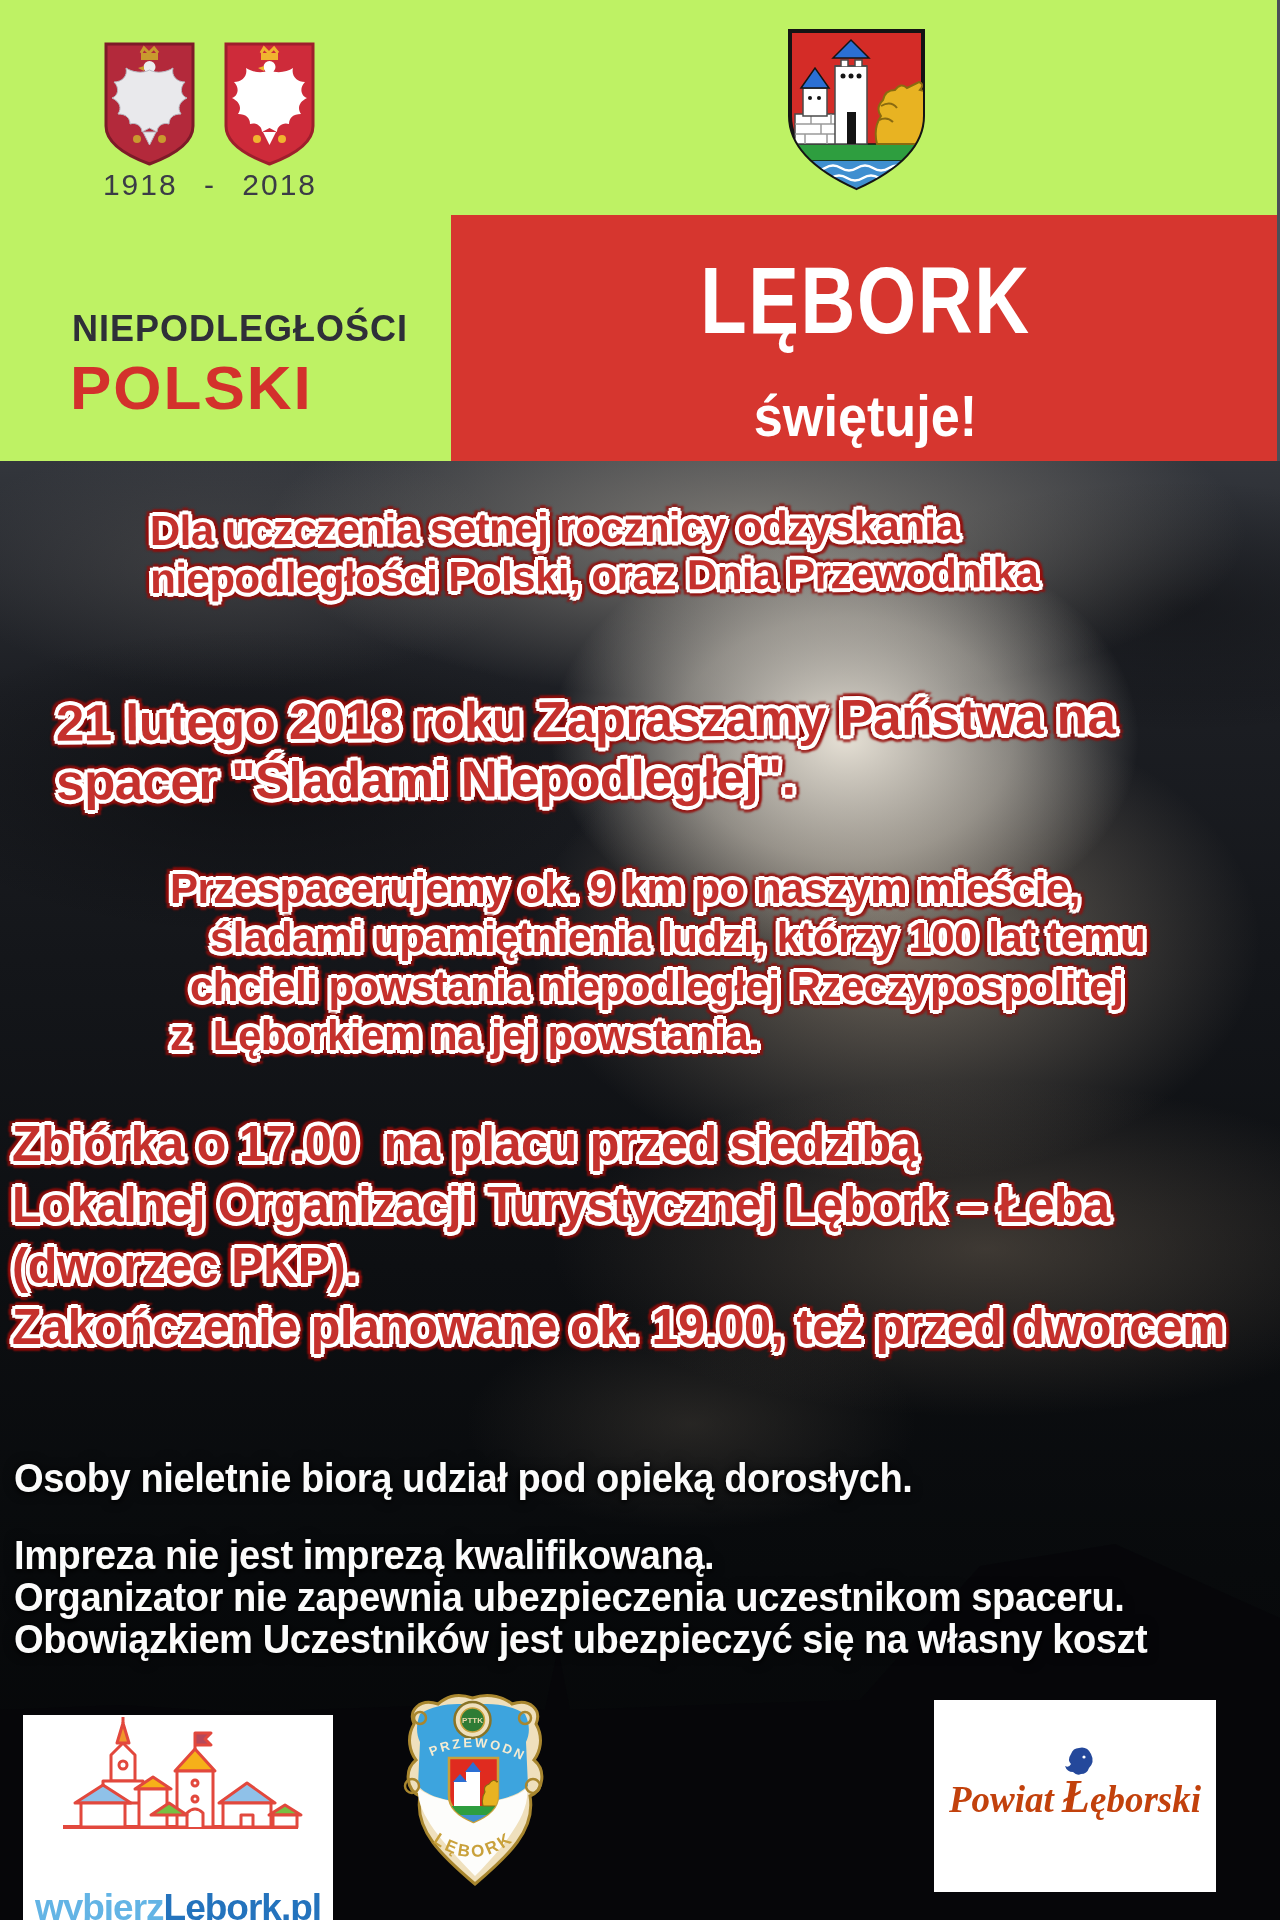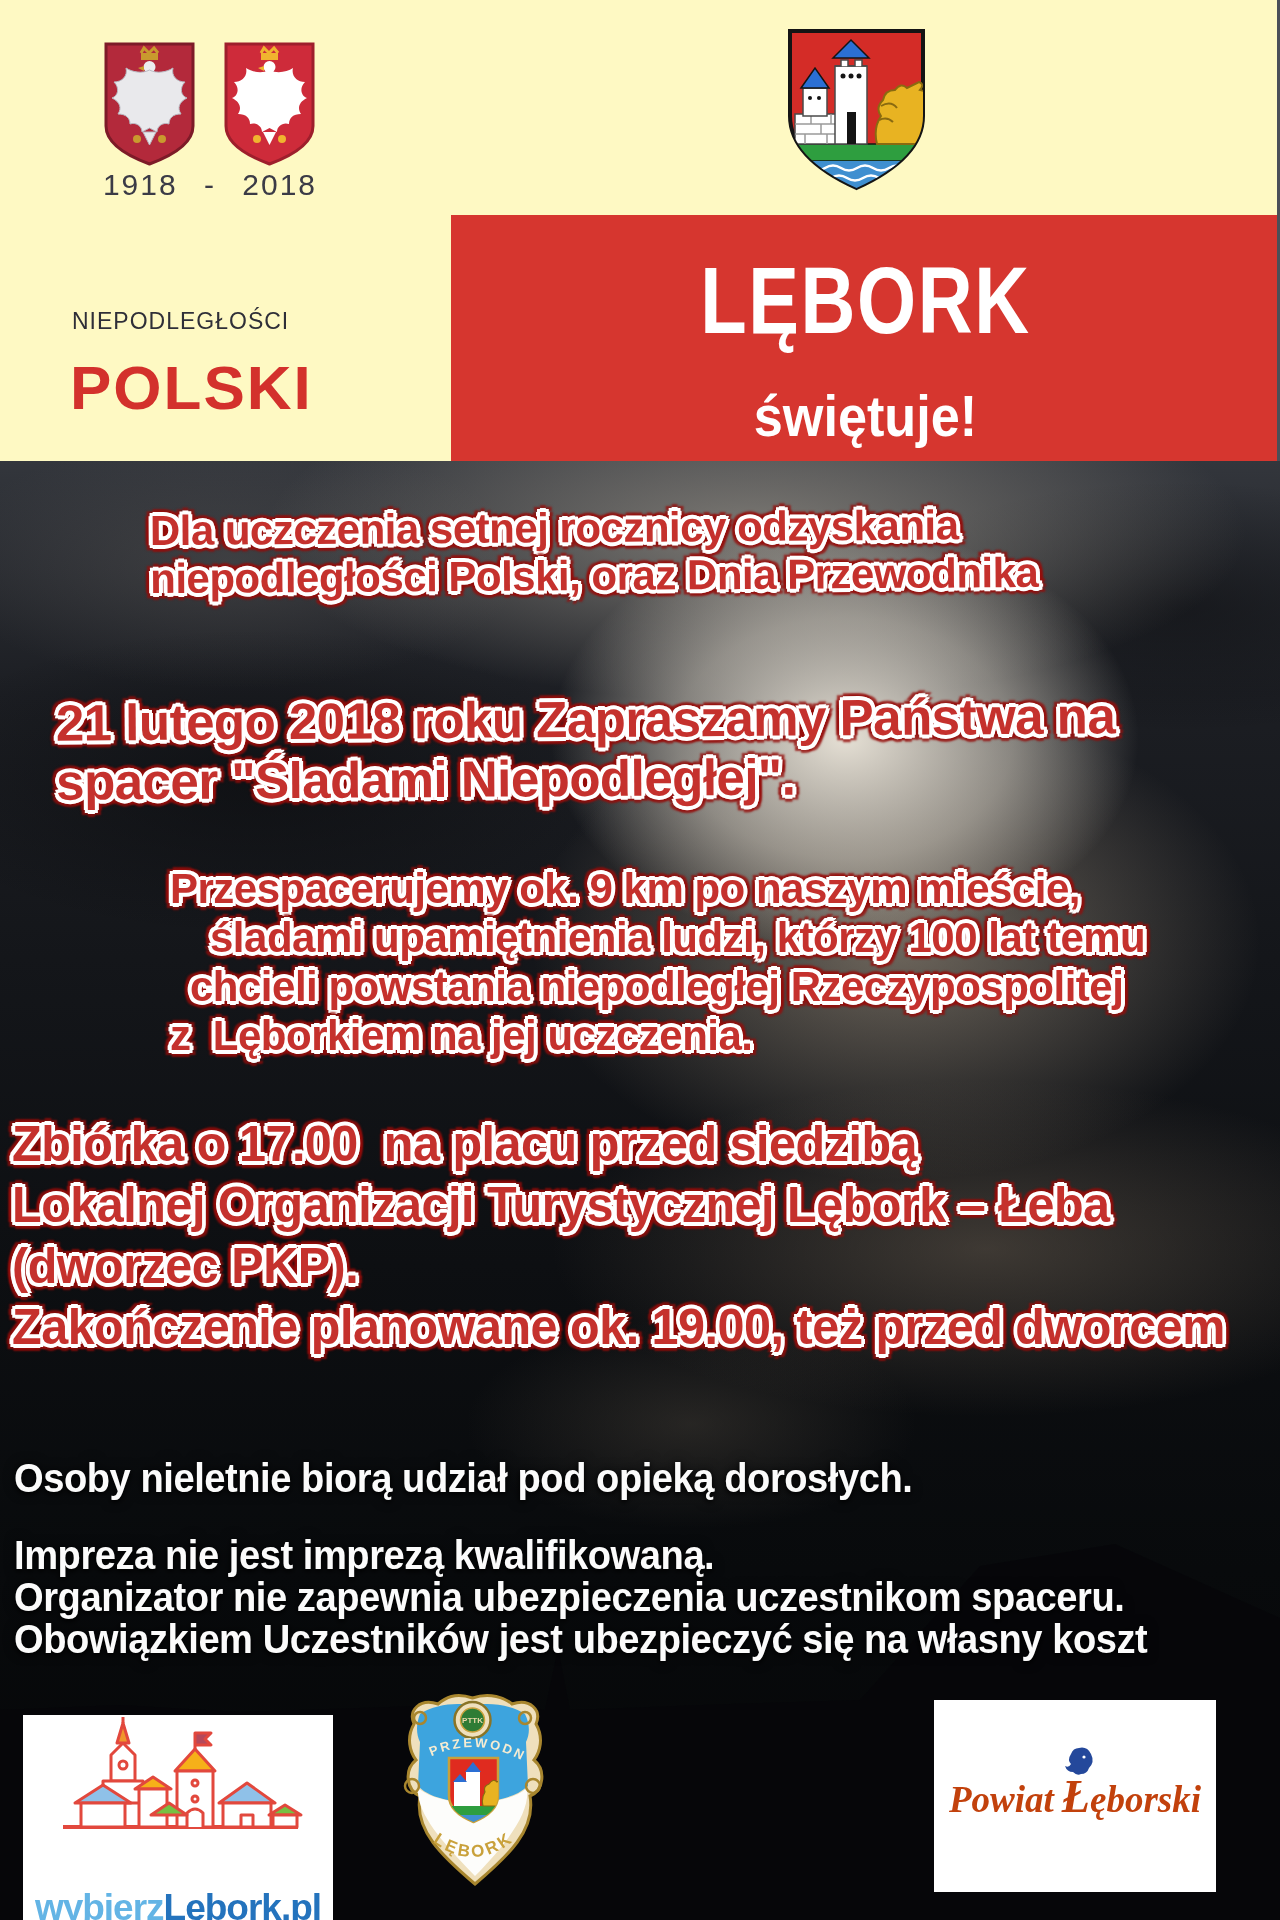--- a/index.html
+++ b/index.html
@@ -1,24 +1,24 @@
 <!DOCTYPE html>
 <html><head>
 <meta charset="utf-8">
 <style>
   html,body{margin:0;padding:0;background:#000;}
   .poster{position:relative;width:1280px;height:1920px;overflow:hidden;background:#fff;
           font-family:"Liberation Sans",sans-serif;}
   
-  .top-band{position:absolute;left:0;top:0;width:1280px;height:461px;background:#fef9c3;}
+  .top-band{position:absolute;left:0;top:0;width:1280px;height:461px;background:#bef264;}
   .crest{position:absolute;}
   .years{position:absolute;left:95px;top:168px;width:230px;text-align:center;
          font-size:30px;color:#3b3b46;letter-spacing:2px;word-spacing:16px;}
   .cent1{position:absolute;left:72px;top:240px;font-size:58px;font-weight:700;color:#d3312c;letter-spacing:0;}
-  .cent2{position:absolute;left:72px;top:308px;font-size:23px;font-weight:400;color:#2f2f38;letter-spacing:1px;}
+  .cent2{position:absolute;left:72px;top:308px;font-size:36px;font-weight:700;color:#2f2f38;letter-spacing:1px;}
   .cent3{position:absolute;left:70px;top:352px;font-size:62px;font-weight:700;color:#d3312c;letter-spacing:2px;}
   .banner{position:absolute;left:451px;top:215px;width:829px;height:246px;background:#d6362f;}
   .banner-title{position:absolute;left:0;right:0;top:38px;text-align:center;color:#fff;
         font-size:95px;font-weight:700;line-height:1;letter-spacing:2px;transform:scaleX(.8);}
   .banner-sub{position:absolute;left:0;right:0;top:172px;text-align:center;color:#fff;
         font-size:58px;font-weight:700;line-height:1;transform:scaleX(.9);}
   .edge-line{position:absolute;right:0;top:0;width:3px;height:461px;background:#4a4f58;}
   
   .photo{position:absolute;left:0;top:461px;width:1280px;height:1459px;background:
     radial-gradient(420px 300px at 66% 19%, rgba(240,234,222,.95), rgba(236,229,215,.5) 40%, rgba(0,0,0,0) 70%),
@@ -163,21 +163,21 @@
 
     <div class="red-text invite">
       <div class="line">21 lutego 2018 roku Zapraszamy Państwa na</div>
       <div class="line">spacer "Śladami Niepodległej".</div>
     </div>
 
     <div class="red-text walk">
       <div class="line">Przespacerujemy ok. 9 km po naszym mieście,</div>
       <div class="line">śladami upamiętnienia ludzi, którzy 100 lat temu</div>
       <div class="line">chcieli powstania niepodległej Rzeczypospolitej</div>
-      <div class="line">z  Lęborkiem na jej uczczenia.</div>
+      <div class="line">z  Lęborkiem na jej powstania.</div>
     </div>
 
     <div class="red-text meeting">
       <div class="line">Zbiórka o 17.00  na placu przed siedzibą</div>
       <div class="line">Lokalnej Organizacji Turystycznej Lębork – Łeba</div>
       <div class="line">(dworzec PKP).</div>
       <div class="line">Zakończenie planowane ok. 19.00, też przed dworcem</div>
     </div>
 
     <div class="white-text minors">

